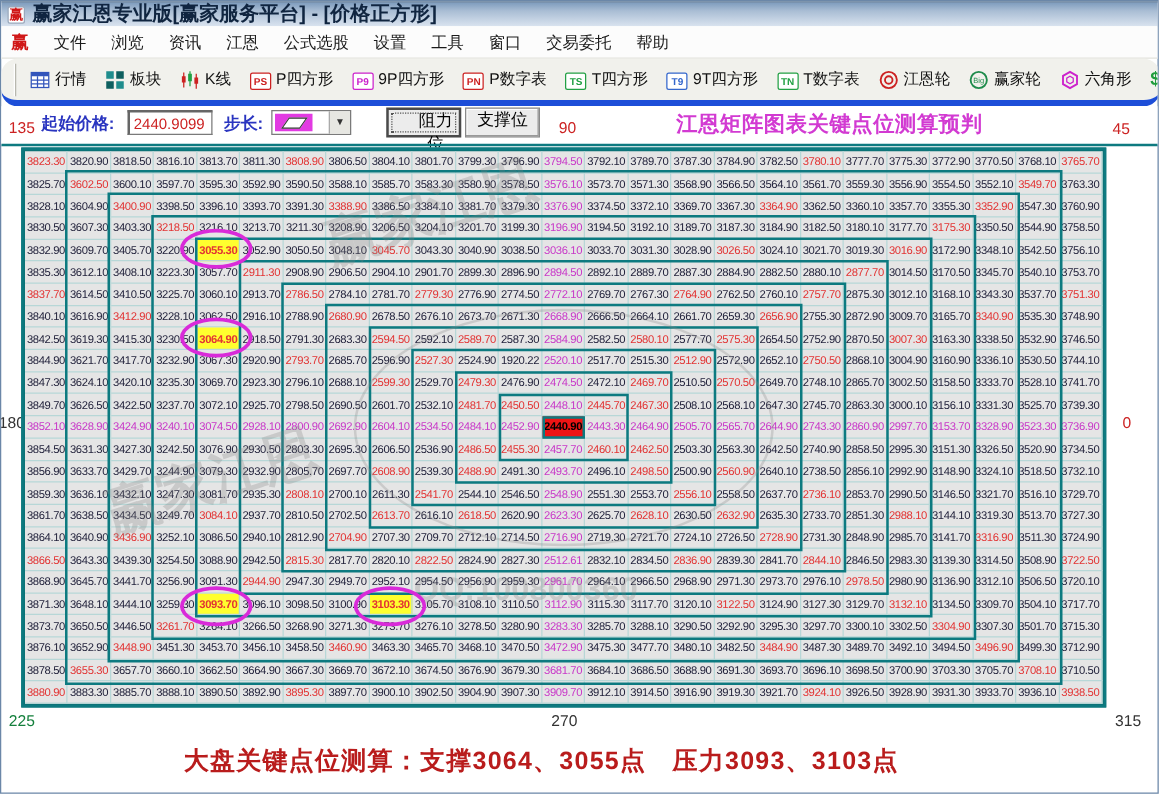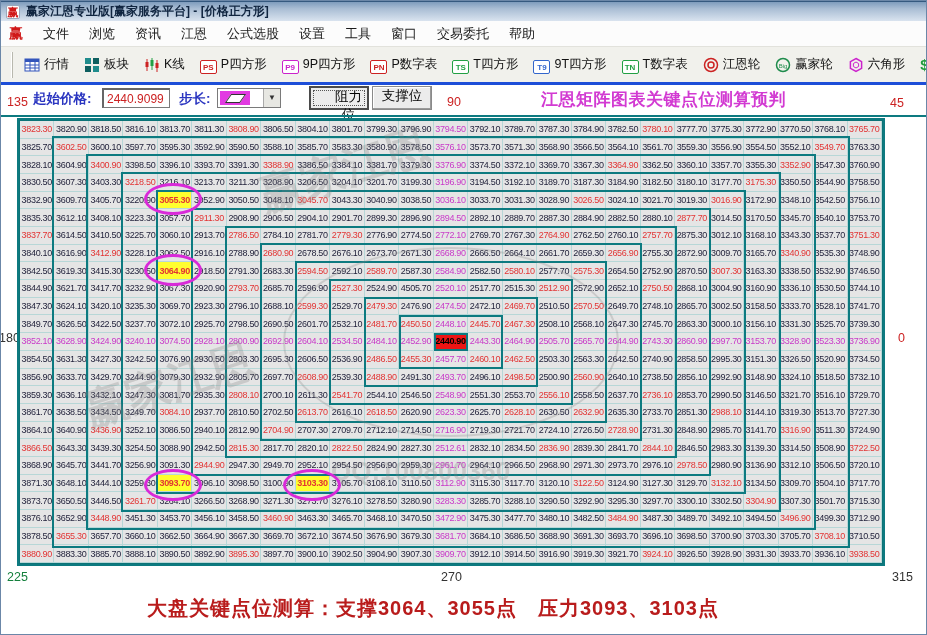--- a/index.html
+++ b/index.html
@@ -6,31 +6,31 @@
   html,body { width:927px; height:635px; }
   body { font-family:"Liberation Sans", sans-serif; background:#ffffff; position:relative; overflow:hidden;
          border:1px solid #6b87a8; }
 
   
   #titlebar { position:absolute; left:0; top:0; width:927px; height:20px;
     background:linear-gradient(180deg,#7e9cbd 0%,#a9bdd4 35%,#d9e3ef 100%);
     border-top:1px solid #35597f; display:flex; align-items:center; padding-left:5px; }
   #title-logo { width:14px; height:14px; background:#fff; border:1px solid #9aa8bb; border-radius:2px;
     color:#d01818; font-size:11px; font-weight:bold; line-height:12px; text-align:center; }
-  #title-text { margin-left:6px; font-size:12px; font-weight:bold; color:#102540; }
+  #title-text { margin-left:6px; font-size:16px; font-weight:bold; color:#102540; }
 
   
   #menubar { position:absolute; left:0; top:20px; width:927px; height:26px; background:#fcfcfc;
     border-bottom:1px solid #e2e2dc; display:flex; align-items:center; }
   #menu-logo { color:#d01818; font-size:14px; font-weight:bold; margin:0 10px 0 8px; }
   .menu-item { font-size:13px; color:#1a1a1a; padding:3px 10px; cursor:default; }
 
   
   #toolbar { position:absolute; left:0; top:46px; width:927px; height:38px; background:#f1f1ec;
-    border-bottom:3px solid #1d4ed8; display:flex; align-items:center; padding-left:10px; }
+    border-bottom:5px solid #1d4ed8; display:flex; align-items:center; padding-left:10px;border-radius:13px; }
   #toolbar-grip { width:3px; height:26px; border-left:1px solid #fff; border-right:1px solid #b8b8ae; margin-right:8px; }
   .tool-item { display:flex; align-items:center; margin-right:9px; padding:2px 3px; cursor:default; }
   .tool-item .tlabel { font-size:12.5px; color:#111; margin-left:4px; white-space:nowrap; }
   .badge { display:inline-block; width:17px; height:14px; border-radius:2px; background:#fff;
     font-size:8px; font-weight:bold; text-align:center; line-height:13px; }
   .ticon { width:16px; height:16px; flex:none; }
 
   
   #controls { position:absolute; left:0; top:84px; width:927px; height:31px; background:#fff; }
   .anglabel { position:absolute; font-size:12.5px; }
@@ -455,21 +455,21 @@
     <div class="cell">3621.70</div>
     <div class="cell">3417.70</div>
     <div class="cell">3232.90</div>
     <div class="cell">3067.30</div>
     <div class="cell">2920.90</div>
     <div class="cell red">2793.70</div>
     <div class="cell">2685.70</div>
     <div class="cell">2596.90</div>
     <div class="cell red">2527.30</div>
     <div class="cell">2524.90</div>
-    <div class="cell">4505.70</div>
+    <div class="cell">1920.22</div>
     <div class="cell magenta">2520.10</div>
     <div class="cell">2517.70</div>
     <div class="cell">2515.30</div>
     <div class="cell red">2512.90</div>
     <div class="cell">2572.90</div>
     <div class="cell">2652.10</div>
     <div class="cell red">2750.50</div>
     <div class="cell">2868.10</div>
     <div class="cell">3004.90</div>
     <div class="cell">3160.90</div>

